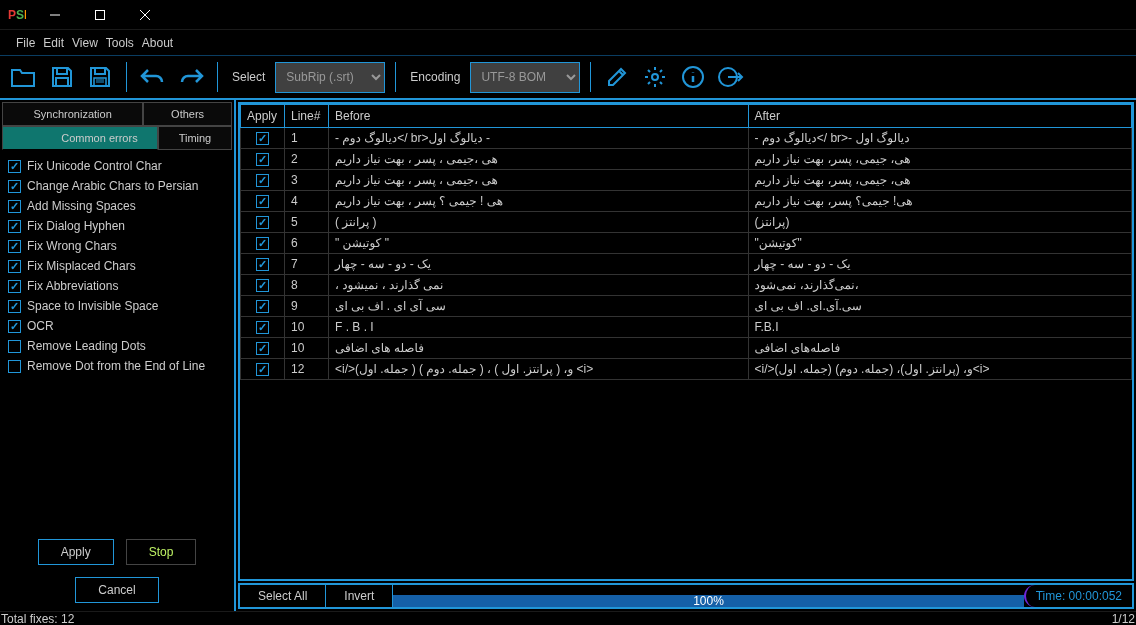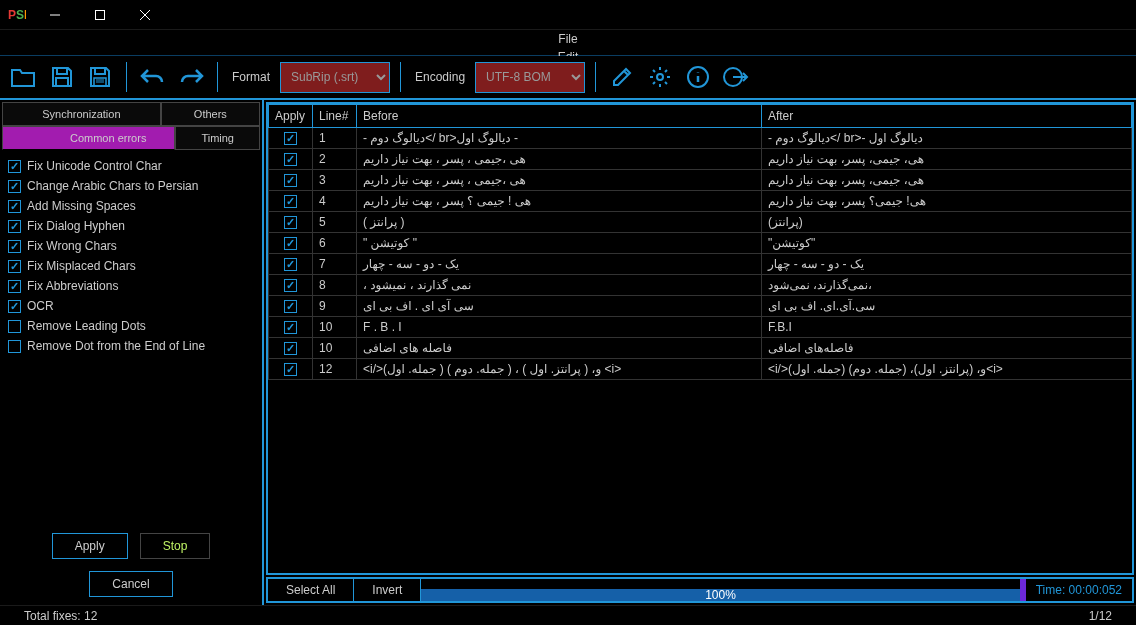--- a/index.html
+++ b/index.html
@@ -2,52 +2,52 @@
 <html><head>
 <meta charset="utf-8">
 <style>
 * { margin: 0; padding: 0; box-sizing: border-box; font-family: 'Segoe UI', Tahoma, sans-serif; font-size: 12px; }
 body { background: #000; color: #ccc; width: 1136px; height: 625px; overflow: hidden; display: flex; flex-direction: column; }
 .titlebar { height: 30px; background: #000; display: flex; align-items: center; padding: 0 8px; border-bottom: 1px solid #1a1a1a; }
 .app-icon { width: 18px; height: 14px; margin-right: 6px; display: flex; align-items: center; }
 .title-text { flex: 1; color: #fff; font-size: 12px; }
 .win-controls { display: flex; gap: 0; }
 .win-btn { width: 45px; height: 30px; display: flex; align-items: center; justify-content: center; color: #fff; cursor: pointer; }
-.menubar { height: 26px; background: #000; display: flex; align-items: center; padding: 0 12px; border-bottom: 1px solid #0a3d62; flex-direction: column; }
+.menubar { height: 26px; background: #000; display: flex; align-items: center; padding: 0 12px; border-bottom: 1px solid #0a3d62; }
 .menu-item { color: #ccc; cursor: pointer; padding: 2px 4px; }
 .toolbar { height: 44px; background: #000; display: flex; align-items: center; padding: 0 8px; gap: 6px; border-bottom: 2px solid #2196d8; }
 .tb-icon { width: 32px; height: 32px; display: flex; align-items: center; justify-content: center; cursor: pointer; color: #2196d8; }
 .tb-sep { width: 1px; height: 30px; background: #2196d8; margin: 0 4px; }
 .tb-label { color: #ccc; margin: 0 4px; }
-.tb-select { background: #7f1d1d; border: 1px solid #2196d8; color: #999; padding: 3px 6px; height: 31px; min-width: 110px; }
+.tb-select { background: #404040; border: 1px solid #2196d8; color: #999; padding: 3px 6px; height: 31px; min-width: 110px; }
 .main-area { flex: 1; display: flex; overflow: hidden; }
-.sidebar { width: 264px; background: #000; border-right: 2px solid #2196d8; display: flex; flex-direction: column; padding: 2px; }
+.sidebar { width: 236px; background: #000; border-right: 2px solid #2196d8; display: flex; flex-direction: column; padding: 2px; }
 .tab-row { display: flex; }
 .tab { flex: 1; text-align: center; padding: 5px 4px; color: #ccc; border: 1px solid #444; background: #0a0a0a; cursor: pointer; font-size: 11px; }
-.tab.active { background: #a21caf; border-bottom: 1px solid #000; padding-left: 43px; }
+.tab.active { background: #0f766e; border-bottom: 1px solid #000; padding-left: 43px; }
 .check-list { padding: 6px 4px; flex: 1; }
 .check-item { display: flex; align-items: center; padding: 3px 2px; gap: 6px; color: #ccc; cursor: pointer; }
 .checkbox { width: 13px; height: 13px; border: 1px solid #2196d8; background: #000; display: flex; align-items: center; justify-content: center; }
 .checkbox.checked::after { content: '✓'; color: #2196d8; font-size: 11px; font-weight: bold; line-height: 1; }
 .btn-row { display: flex; justify-content: center; gap: 12px; padding: 6px; }
 .btn { padding: 5px 22px; border: 1px solid #2196d8; background: #000; color: #ccc; cursor: pointer; }
 .btn.disabled { border-color: #444; color: #bef264; cursor: default; }
 .content { flex: 1; display: flex; flex-direction: column; overflow: hidden; }
 .table-wrap { flex: 1; overflow: auto; border: 2px solid #2196d8; margin: 2px; }
 table { width: 100%; border-collapse: collapse; }
 th { background: #000; color: #ccc; text-align: left; padding: 4px 6px; border: 1px solid #2196d8; font-weight: normal; position: sticky; top: 0; }
 th:nth-child(1){width:44px;}
 th:nth-child(2){width:44px;}
 td { padding: 3px 6px; border: 1px solid #333; color: #ccc; background: #000; }
 td.apply-cell { text-align: center; }
 .lower-bar { display: flex; height: 26px; border: 2px solid #2196d8; margin: 0 2px 2px 2px; }
 .lb-btn { padding: 4px 18px; border-right: 1px solid #2196d8; color: #ccc; background: #000; cursor: pointer; display: flex; align-items: center; }
 .lb-progress { flex: 1; display: flex; align-items: center; justify-content: center; background: #1560a8; color: #fff; margin-top: 10px; }
-.lb-time { padding: 4px 10px; color: #2196d8; background: #000; border-left: 6px solid #6d28d9; display: flex; align-items: center; }
-.statusbar { height: 20px; background: #000; display: flex; align-items: center; padding: 0 24px; color: #ccc; justify-content: space-between; border-top: 1px solid #1a1a1a; }
+.lb-time { padding: 4px 10px; color: #2196d8; background: #000; border-left: 2px solid #6d28d9; display: flex; align-items: center; border-radius: 11px; }
+.statusbar { height: 14px; background: #000; display: flex; align-items: center; padding: 0 1px; color: #ccc; justify-content: space-between; border-top: 1px solid #1a1a1a; }
 svg { display: block; }
 </style>
 </head>
 <body>
 
 <div class="titlebar">
   <span class="app-icon">
     <svg width="18" height="12" viewBox="0 0 18 12">
         <text x="0" y="10" font-size="10" font-weight="bold"><tspan fill="#e53935">P</tspan><tspan fill="#4caf50">S</tspan><tspan fill="#ff9800">F</tspan></text>
       </svg>
@@ -104,21 +104,21 @@
       <svg width="26" height="22" viewBox="0 0 26 22">
         <path d="M8 4 L2 10 L8 16 M2 10 L16 10 A6 6 0 0 1 22 16" fill="none" stroke="#2196d8" stroke-width="2.5"></path>
       </svg>
     </div>
   <div class="tb-icon">
       <svg width="26" height="22" viewBox="0 0 26 22">
         <path d="M18 4 L24 10 L18 16 M24 10 L10 10 A6 6 0 0 0 4 16" fill="none" stroke="#2196d8" stroke-width="2.5"></path>
       </svg>
     </div>
   <div class="tb-sep"></div>
-  <span class="tb-label">Format</span>
+  <span class="tb-label">Select</span>
   <select class="tb-select"><option>SubRip (.srt)</option></select>
   <div class="tb-sep"></div>
   <span class="tb-label">Encoding</span>
   <select class="tb-select"><option>UTF-8 BOM</option></select>
   <div class="tb-sep"></div>
   <div class="tb-icon">
       <svg width="24" height="24" viewBox="0 0 24 24">
         <path d="M4 16 L4 20 L8 20 L20 8 L16 4 Z M14 6 L18 10" fill="none" stroke="#2196d8" stroke-width="2"></path>
       </svg>
     </div>
@@ -174,20 +174,24 @@
           <span class="checkbox checked"></span>
           <span>Fix Wrong Chars</span>
         </div>
         <div class="check-item">
           <span class="checkbox checked"></span>
           <span>Fix Misplaced Chars</span>
         </div>
         <div class="check-item">
           <span class="checkbox checked"></span>
           <span>Fix Abbreviations</span>
+        </div>
+        <div class="check-item">
+          <span class="checkbox checked"></span>
+          <span>Space to Invisible Space</span>
         </div>
         <div class="check-item">
           <span class="checkbox checked"></span>
           <span>OCR</span>
         </div>
         <div class="check-item">
           <span class="checkbox "></span>
           <span>Remove Leading Dots</span>
         </div>
         <div class="check-item">

